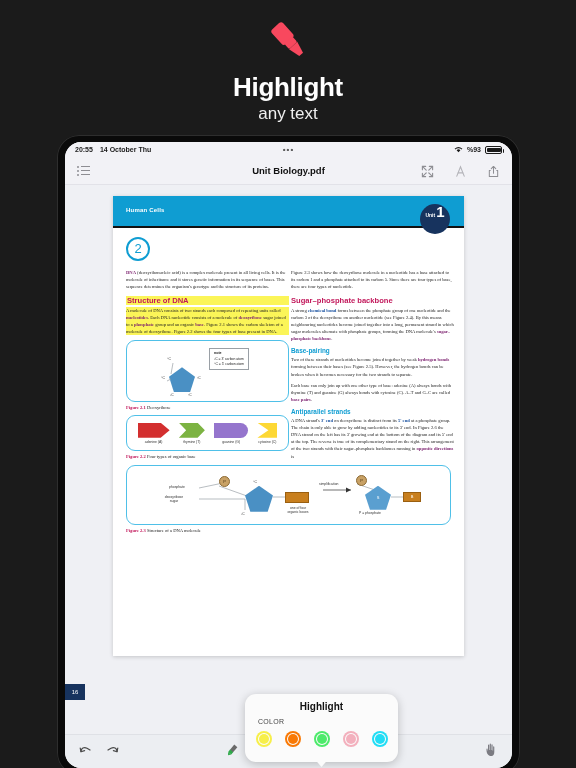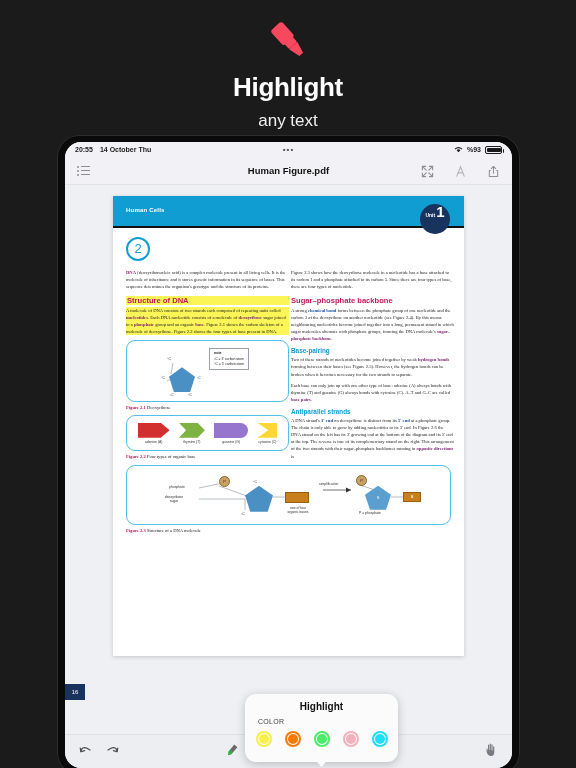--- a/index.html
+++ b/index.html
@@ -10,21 +10,21 @@
     overflow: hidden;
   }
   #root { position: relative; width: 576px; height: 768px; background: #1b1b1b; }
 
   
   .promo { position: absolute; left: 0; top: 0; width: 576px; height: 130px;
            display: flex; flex-direction: column; align-items: center; }
   .promo-icon { margin-top: 20px; width: 46px; height: 44px; position: relative; }
   .promo-title { margin-top: 8px; color: #ffffff; font-size: 26px; font-weight: bold;
                  letter-spacing: -0.3px; }
-  .promo-sub { margin-top: 8px; color: #f0f0f0; font-size: 17px; font-weight: 400; }
+  .promo-sub { margin-top: 1px; color: #f0f0f0; font-size: 17px; font-weight: 400; }
 
   
   .device { position: absolute; left: 57px; top: 135px; width: 463px; height: 640px;
             background: #0a0a0a; border-radius: 22px;
             box-shadow: 0 0 0 1px #2e2e2e inset; padding: 7px 8px; }
   .device-inner { width: 100%; height: 100%; background: #eff0f4;
                   border-radius: 16px; overflow: hidden; position: relative; }
 
   
   .statusbar { height: 15px; display: flex; align-items: center;
@@ -217,21 +217,21 @@
             </span>
             <span>
               <i></i>
               <b></b>
             </span>
             <span>
               <i></i>
               <b></b>
             </span>
         </div>
-        <div class="apptitle">Human Figure.pdf</div>
+        <div class="apptitle">Unit Biology.pdf</div>
         <div class="top-icons">
           <span class="ti">
             <svg viewBox="0 0 14 14" width="13" height="13" fill="none" stroke="#8e8e93" stroke-width="1.2" stroke-linecap="round">
               <path d="M1.5 5 V1.5 H5"></path>
                 <path d="M9 1.5 H12.5 V5"></path>
                 <path d="M12.5 9 V12.5 H9"></path>
                 <path d="M5 12.5 H1.5 V9"></path>
               <path d="M1.8 1.8 L5.6 5.6"></path>
                 <path d="M12.2 1.8 L8.4 5.6"></path>
                 <path d="M12.2 12.2 L8.4 8.4"></path>

